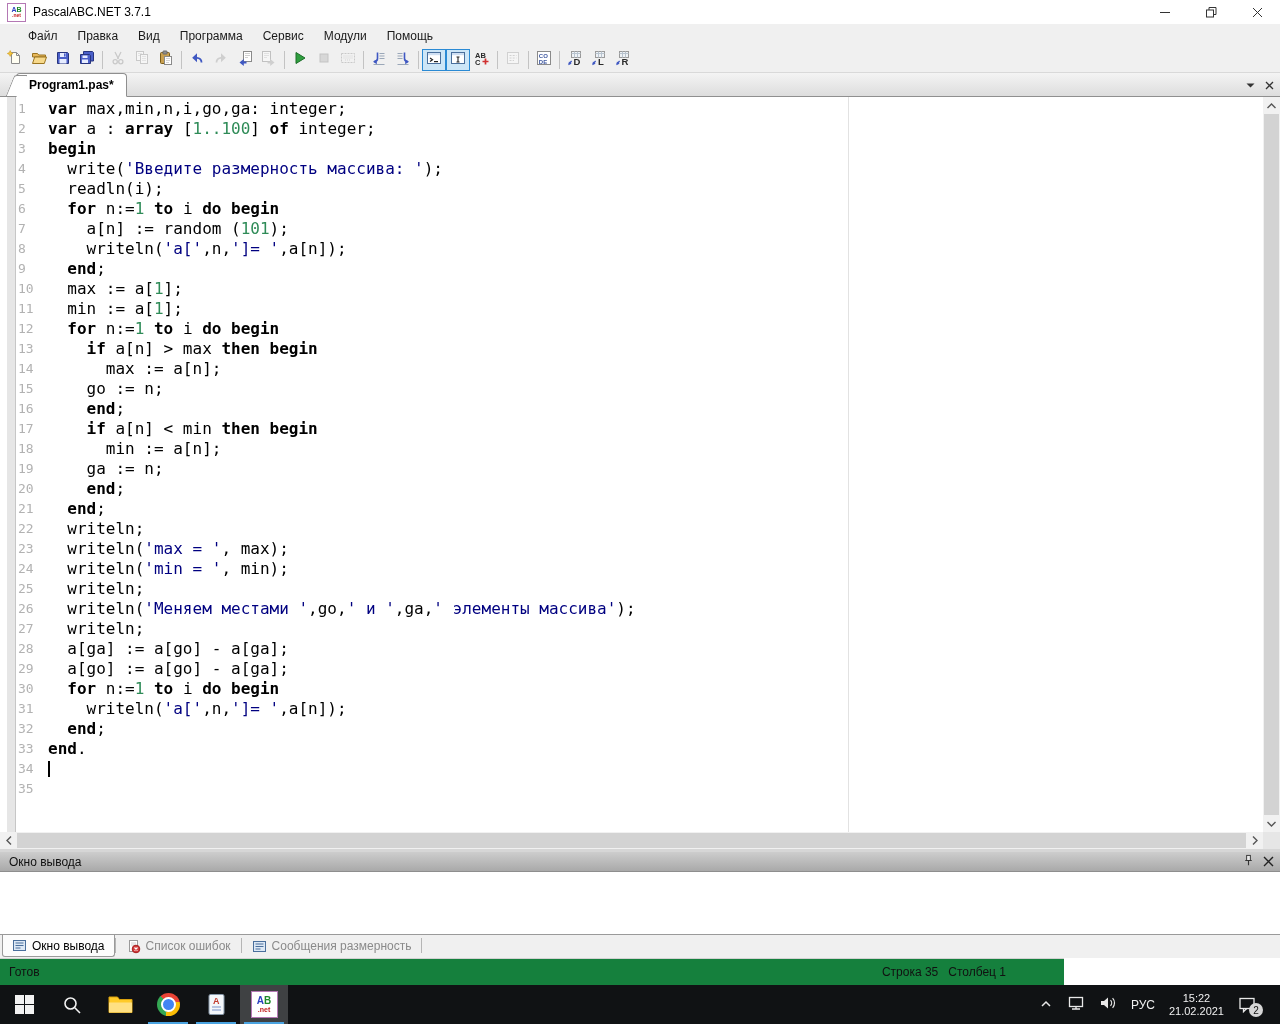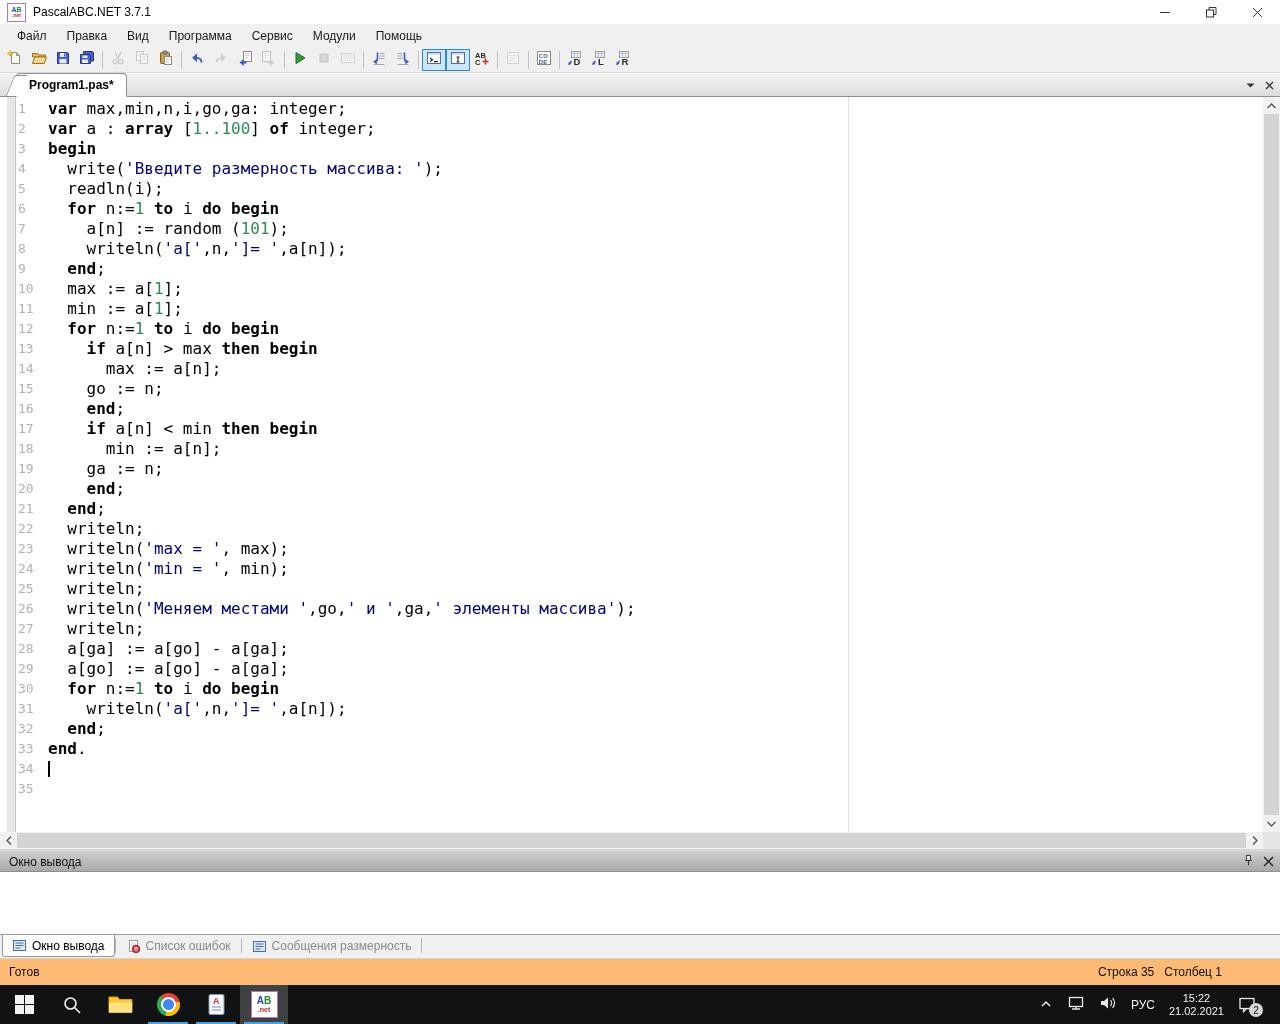--- a/index.html
+++ b/index.html
@@ -14,21 +14,21 @@
             display:flex;flex-direction:column;align-items:center;justify-content:center;line-height:1;}
   .app-icon .l1{font-size:7px;font-weight:bold;}
   .app-icon .l2{font-size:5px;font-weight:bold;color:#c22020;}
   .app-icon .a{color:#2b3fc0}.app-icon .b{color:#1d8a2a}
   #window-title{font-size:12px;color:#000;margin-left:7px;}
   #caption-buttons{margin-left:auto;display:flex;height:100%;}
   .cap-btn{width:46px;height:100%;display:flex;align-items:center;justify-content:center;}
 
   
   #menubar{top:24px;left:0;width:1280px;height:23px;background:#f0f0f0;display:flex;align-items:center;
-           padding-left:7px;box-sizing:border-box;}
+           padding-left:18px;box-sizing:border-box;}
   .menu-item{font-size:12px;color:#1a1a1a;padding:4px 10px;}
 
   
   #toolbar{top:47px;left:0;width:1280px;height:26px;background:#f0f0f0;border-bottom:1px solid #d9d9d9;
            display:flex;align-items:center;padding-left:3px;box-sizing:border-box;}
   .tb-group{display:flex;align-items:center;}
   .tb-sep{width:1px;height:18px;background:#c3c3c3;margin:0 3px;}
   .tb-btn{width:24px;height:22px;display:flex;align-items:center;justify-content:center;
           border:1px solid transparent;box-sizing:border-box;}
   .tb-btn.pressed{background:#cde6f7;border:1px solid var(--accent);}
@@ -80,21 +80,21 @@
                   box-sizing:border-box;font-family:"DejaVu Sans Mono",monospace;font-size:13px;}
   #output-tabs{top:935px;left:0;width:1280px;height:23px;background:#f0f0f0;display:flex;align-items:flex-start;
                padding-left:2px;box-sizing:border-box;}
   .out-tab{height:20px;display:flex;align-items:center;gap:5px;padding:0 9px;font-size:12px;color:#8a8a8a;
            border:1px solid transparent;margin-top:0;}
   .out-tab.active{background:#fcfcfc;border:1px solid #9a9a9a;border-top:none;color:#000;
                   border-radius:0 0 3px 3px;height:21px;}
   .out-tab-sep{width:1px;height:15px;background:#b5b5b5;margin-top:3px;}
 
   
-  #statusbar{top:958px;left:0;width:1280px;height:27px;background:#fdba74;border-top:1px solid #d2d2d2;
+  #statusbar{top:958px;left:0;width:1064px;height:27px;background:#15803d;border-top:1px solid #d2d2d2;
              box-sizing:border-box;display:flex;align-items:center;font-size:12px;color:#111;}
   #status-state{margin-left:9px;}
   #status-right{margin-left:auto;margin-right:58px;display:flex;gap:10px;}
 
   
   #taskbar{top:985px;left:0;width:1280px;height:39px;background:#101214;display:flex;align-items:stretch;}
   .task-slot{width:48px;display:flex;align-items:center;justify-content:center;position:relative;}
   .task-slot.active{background:#3f4143;}
   .task-underline{position:absolute;bottom:0;left:4px;right:4px;height:2px;background:var(--underline);}
   #tray{margin-left:auto;display:flex;align-items:center;gap:14px;padding-right:24px;}

